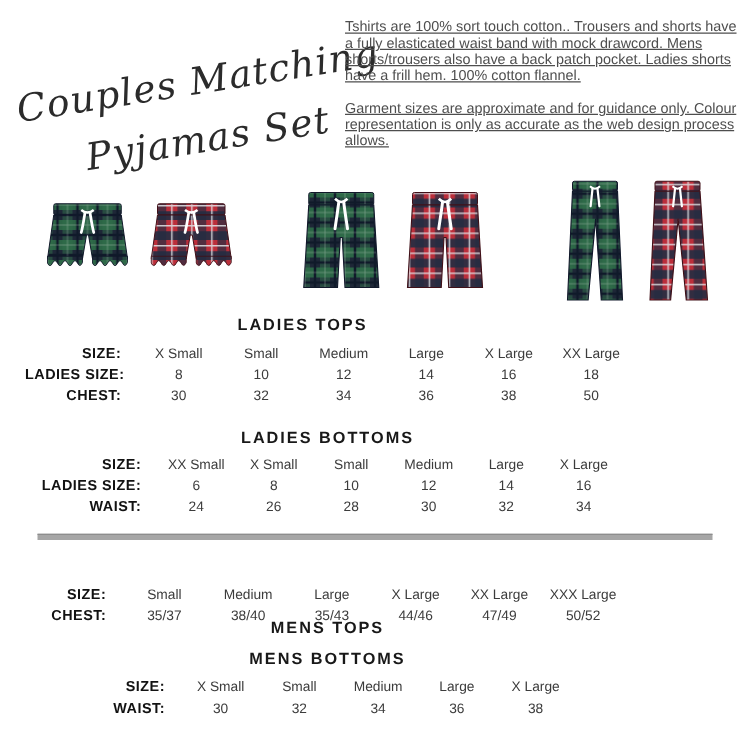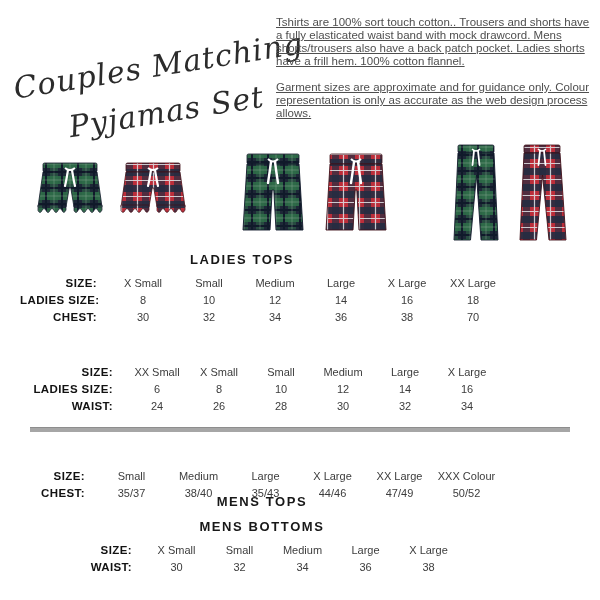--- a/index.html
+++ b/index.html
@@ -135,23 +135,24 @@
     <div class="cell">12</div>
     <div class="cell">14</div>
     <div class="cell">16</div>
     <div class="cell">18</div>
     <div class="row-label">CHEST:</div>
     <div class="cell">30</div>
     <div class="cell">32</div>
     <div class="cell">34</div>
     <div class="cell">36</div>
     <div class="cell">38</div>
-    <div class="cell">70</div>
-  </div>
-
+    <div class="cell">50</div>
+  </div>
+
+  <div class="tbl-title t-lb">LADIES BOTTOMS</div>
   <div class="size-grid g-lb">
     <div class="row-label">SIZE:</div>
     <div class="cell">XX Small</div>
     <div class="cell">X Small</div>
     <div class="cell">Small</div>
     <div class="cell">Medium</div>
     <div class="cell">Large</div>
     <div class="cell">X Large</div>
     <div class="row-label">LADIES SIZE:</div>
     <div class="cell">6</div>
@@ -172,21 +173,21 @@
   <div class="divider"></div>
 
   <div class="tbl-title t-mt">MENS TOPS</div>
   <div class="size-grid g-mt">
     <div class="row-label">SIZE:</div>
     <div class="cell">Small</div>
     <div class="cell">Medium</div>
     <div class="cell">Large</div>
     <div class="cell">X Large</div>
     <div class="cell">XX Large</div>
-    <div class="cell">XXX Colour</div>
+    <div class="cell">XXX Large</div>
     <div class="row-label">CHEST:</div>
     <div class="cell">35/37</div>
     <div class="cell">38/40</div>
     <div class="cell">35/43</div>
     <div class="cell">44/46</div>
     <div class="cell">47/49</div>
     <div class="cell">50/52</div>
   </div>
 
   <div class="tbl-title t-mb">MENS BOTTOMS</div>

